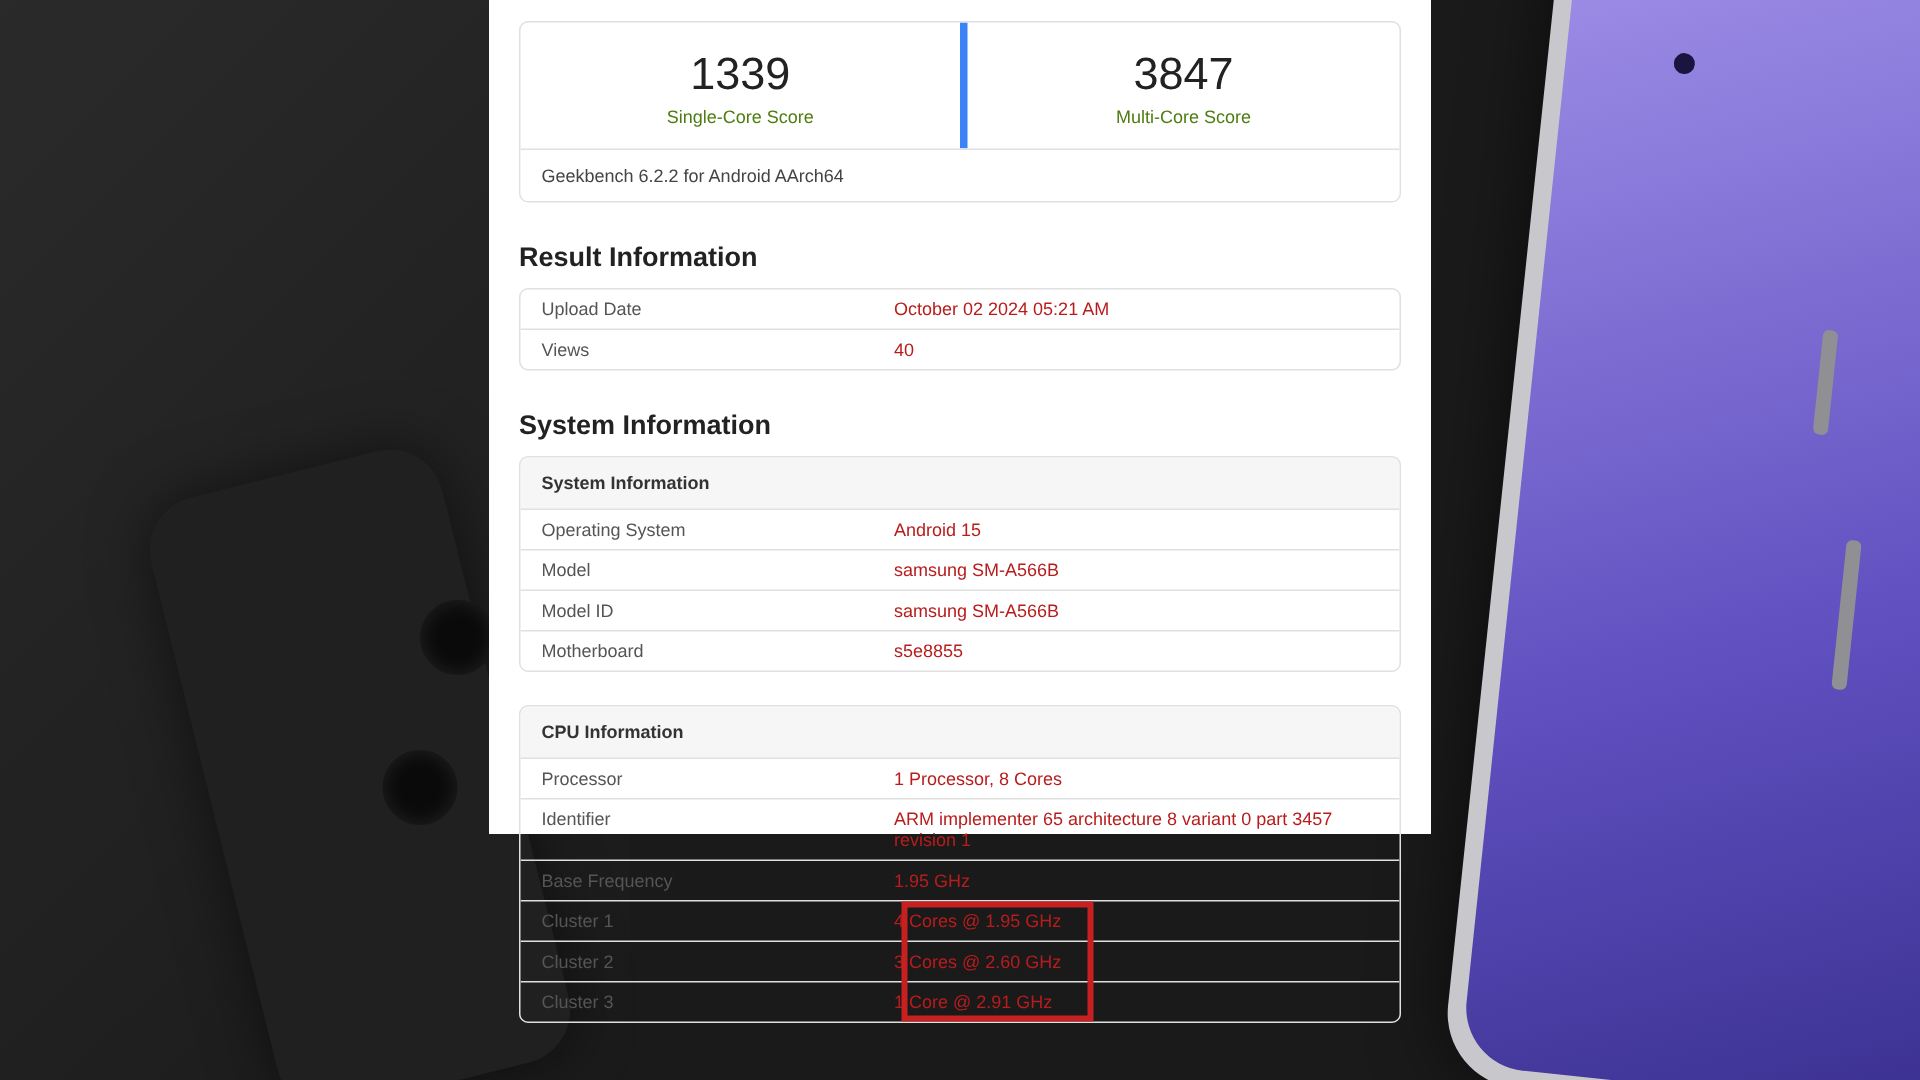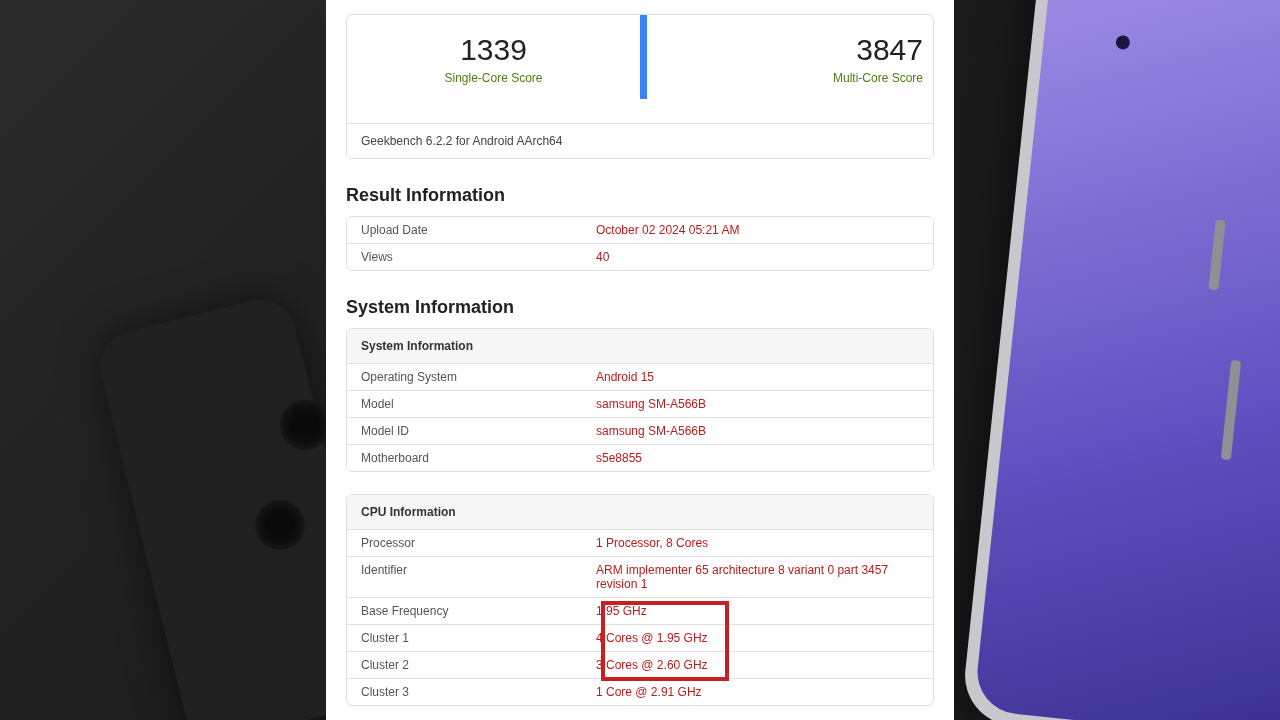--- a/index.html
+++ b/index.html
@@ -32,37 +32,37 @@
     position: absolute; right: -48px; top: -28px; width: 316px; height: 756px;
     background: linear-gradient(160deg, #a090e8 0%, #6050c0 60%, #3a3090 100%);
     border-radius: 42px; transform: rotate(6deg);
   }
   .bg-right-cam { position: absolute; right: 230px; top: 70px; width: 14px; height: 14px; border-radius: 50%; background: #1a1540; }
   .bg-right-btn1 { position: absolute; right: 58px; top: 220px; width: 10px; height: 70px; background: #909094; border-radius: 4px; transform: rotate(6deg); }
   .bg-right-btn2 { position: absolute; right: 44px; top: 360px; width: 10px; height: 100px; background: #909094; border-radius: 4px; transform: rotate(6deg); }
 
   
   .page {
-    position: absolute; left: 326px; top: 0; width: 628px; height: 720px;
+    position: absolute; left: 326px; top: 0; width: 628px; height: 556px;
     background: #fff; z-index: 5; padding: 0 20px;
   }
 
   .score-card {
     border: 1px solid #e0e0e0; border-radius: 6px; margin-top: 14px;
     display: flex; flex-wrap: wrap; overflow: hidden;
   }
   .score-cell {
     flex: 1 1 50%; text-align: center; padding: 18px 10px 14px;
   }
-  .score-cell + .score-cell { border-left: 7px solid #3b82f6; text-align: right; }
+  .score-cell + .score-cell { border-left: 5px solid #3b82f6; }
   .score-val { font-size: 30px; font-weight: 400; color: #222; }
   .score-lbl { font-size: 12px; color: #4d7c0f; margin-top: 4px; }
   .score-footer {
     flex: 1 1 100%; border-top: 1px solid #e0e0e0; padding: 10px 14px;
-    font-size: 12px; color: #444; background: #fff; margin-top: 24px;
+    font-size: 12px; color: #444; background: #fff;
   }
 
   .section-title { font-size: 18px; font-weight: bold; color: #222; margin-top: 26px; margin-bottom: 10px; }
 
   .info-table {
     border: 1px solid #e0e0e0; border-radius: 6px; overflow: hidden;
     font-size: 12px;
   }
   .info-header {
     background: #f6f6f6; padding: 10px 14px; font-weight: bold; color: #333;

